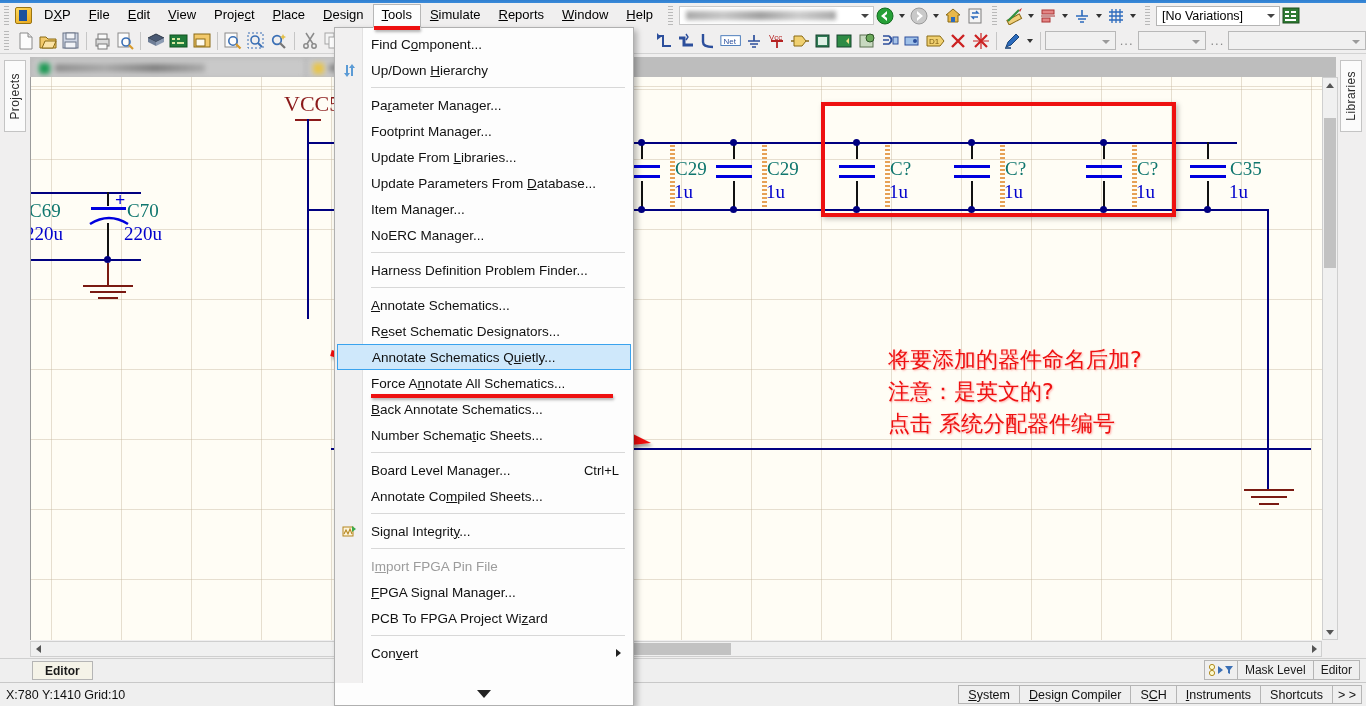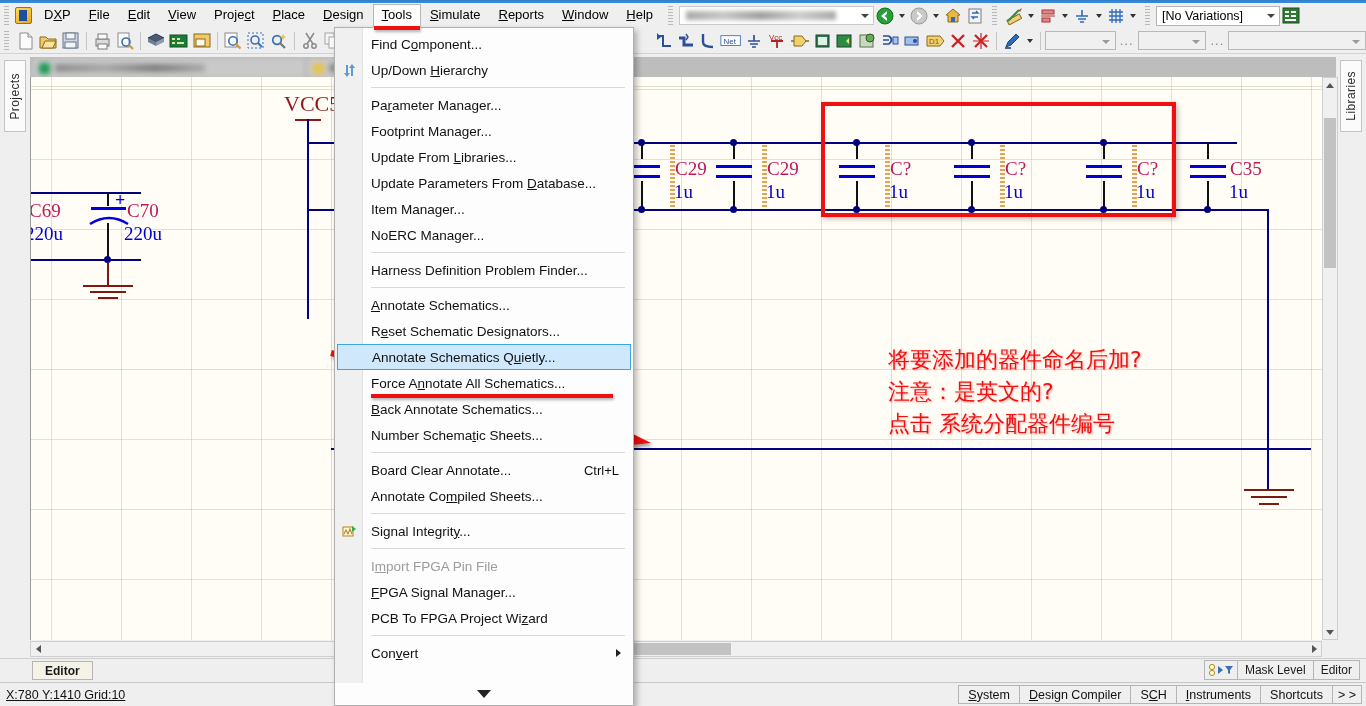--- a/index.html
+++ b/index.html
@@ -156,21 +156,21 @@
   }
   .wire { position:absolute; background:#000080; }
   .wire.h { height:2px; }
   .wire.v { width:2px; }
   .wire.blk { background:#111; }
   .junction {
     position:absolute; width:7px;height:7px;border-radius:50%;background:#000080;
   }
   .cap-plate { position:absolute; height:3px; background:#0000dd; }
   .cap-lbl {
-    position:absolute; color:#be185d; font-family:"Liberation Serif", serif;
+    position:absolute; color:#0f766e; font-family:"Liberation Serif", serif;
     font-size:19px; white-space:nowrap;
   }
   .cap-val {
     position:absolute; color:#0000cc; font-family:"Liberation Serif", serif;
     font-size:19px; white-space:nowrap;
   }
   .sel-mark {
     position:absolute; width:5px;
     background-image: repeating-linear-gradient(to bottom,
       #e08a2e 0 2px, transparent 2px 4px);
@@ -285,21 +285,21 @@
     height:20px; width:34px; border:1px solid #b5b5b5; background:#efefef;
     display:flex;align-items:center;justify-content:center; gap:1px;
   }
 
   
   .statusbar {
     position:absolute; left:0; top:682px; width:1366px; height:24px;
     background:#efefef; border-top:1px solid #c8c8c8;
     display:flex; align-items:center;
   }
-  .coords { margin-left:6px; font-size:12.5px; color:#111;text-decoration:underline; }
+  .coords { margin-left:6px; font-size:12.5px; color:#111; }
   .sb-right { position:absolute; right:4px; top:2px; height:19px; display:flex; }
   .sb-btn {
     height:19px; padding:0 9px; border:1px solid #b5b5b5; background:#efefef;
     display:flex;align-items:center; font-size:12.5px; color:#111; margin-left:-1px;
   }
   .sb-btn u { text-decoration:underline; }
   .sb-btn.small { padding:0 5px; }
 </style>
 </head>
 <body>
@@ -883,21 +883,21 @@
           <span>Force A<u>n</u>notate All Schematics...</span>
         </div>
         <div class="dd-item">
           <span><u>B</u>ack Annotate Schematics...</span>
         </div>
         <div class="dd-item">
           <span>Number Schema<u>t</u>ic Sheets...</span>
         </div>
         <div class="dd-sep"></div>
         <div class="dd-item">
-          <span>Board Clear Annotate...</span>
+          <span>Board Level Manager...</span>
           <span class="shortcut">Ctrl+L</span>
         </div>
         <div class="dd-item">
           <span>Annotate Co<u>m</u>piled Sheets...</span>
         </div>
         <div class="dd-sep"></div>
         <div class="dd-item">
           <div class="dd-ico">
             <svg width="15" height="15" viewBox="0 0 15 15">
               <rect x="1" y="3" width="10" height="9" fill="#fdf4dc" stroke="#b5861f"></rect>

